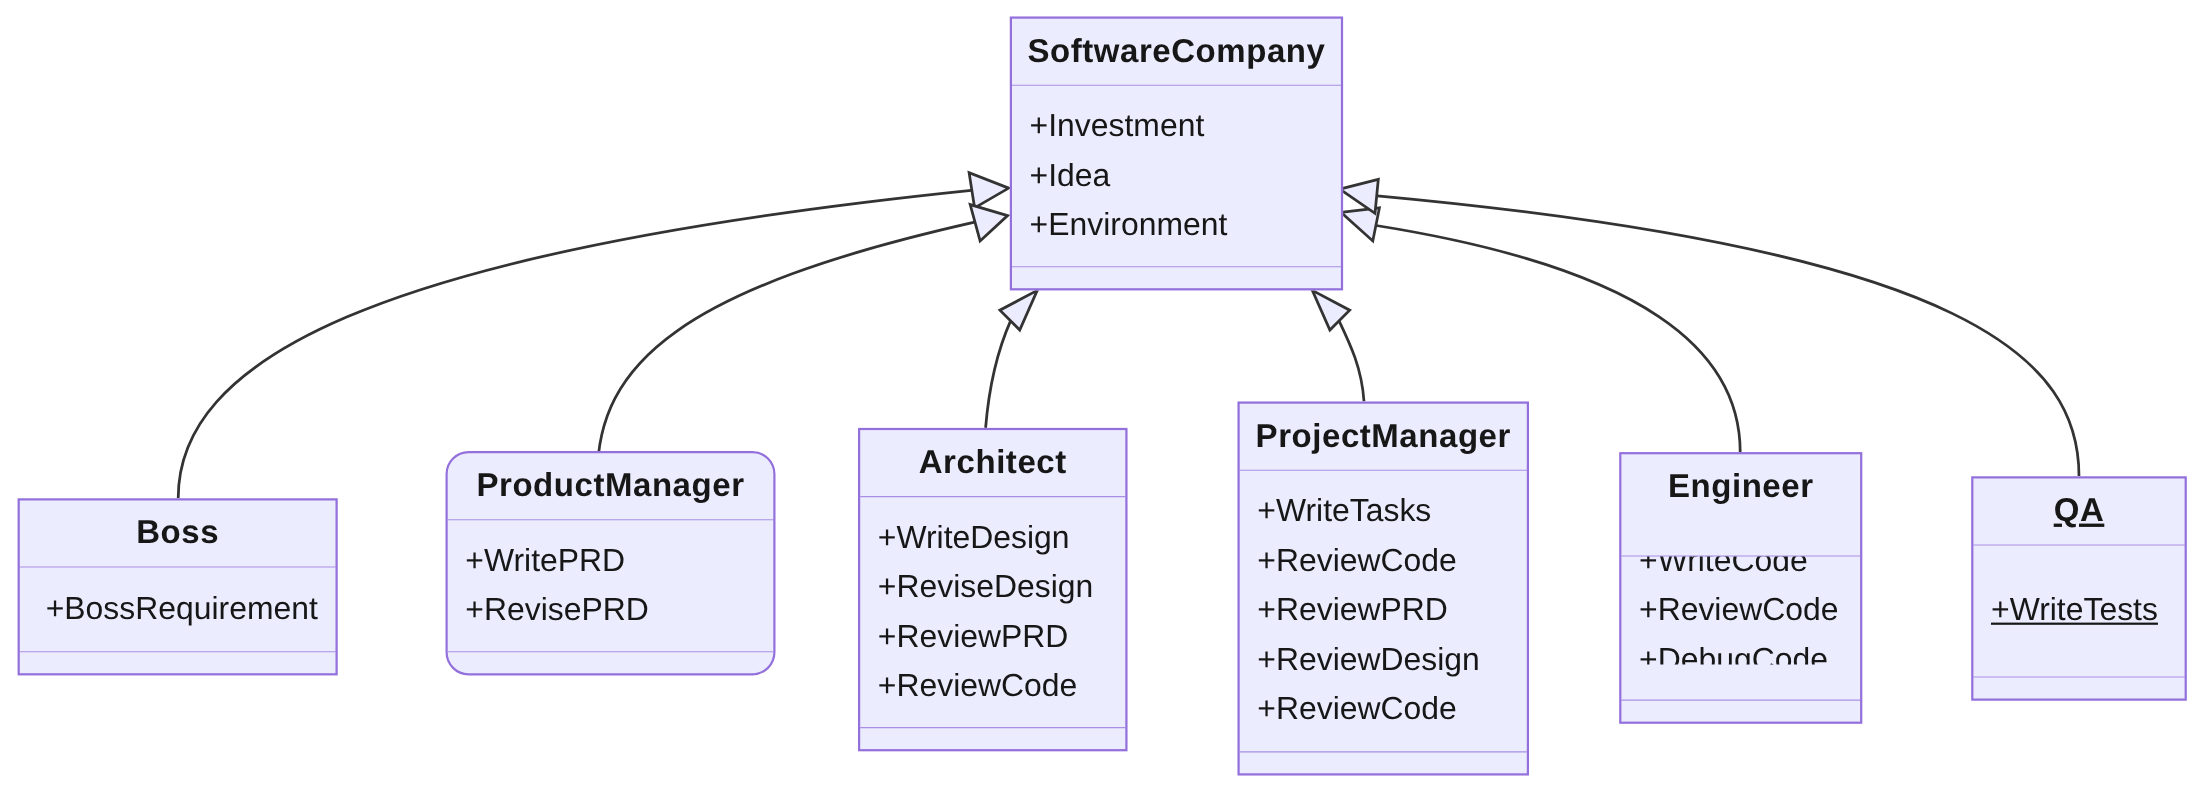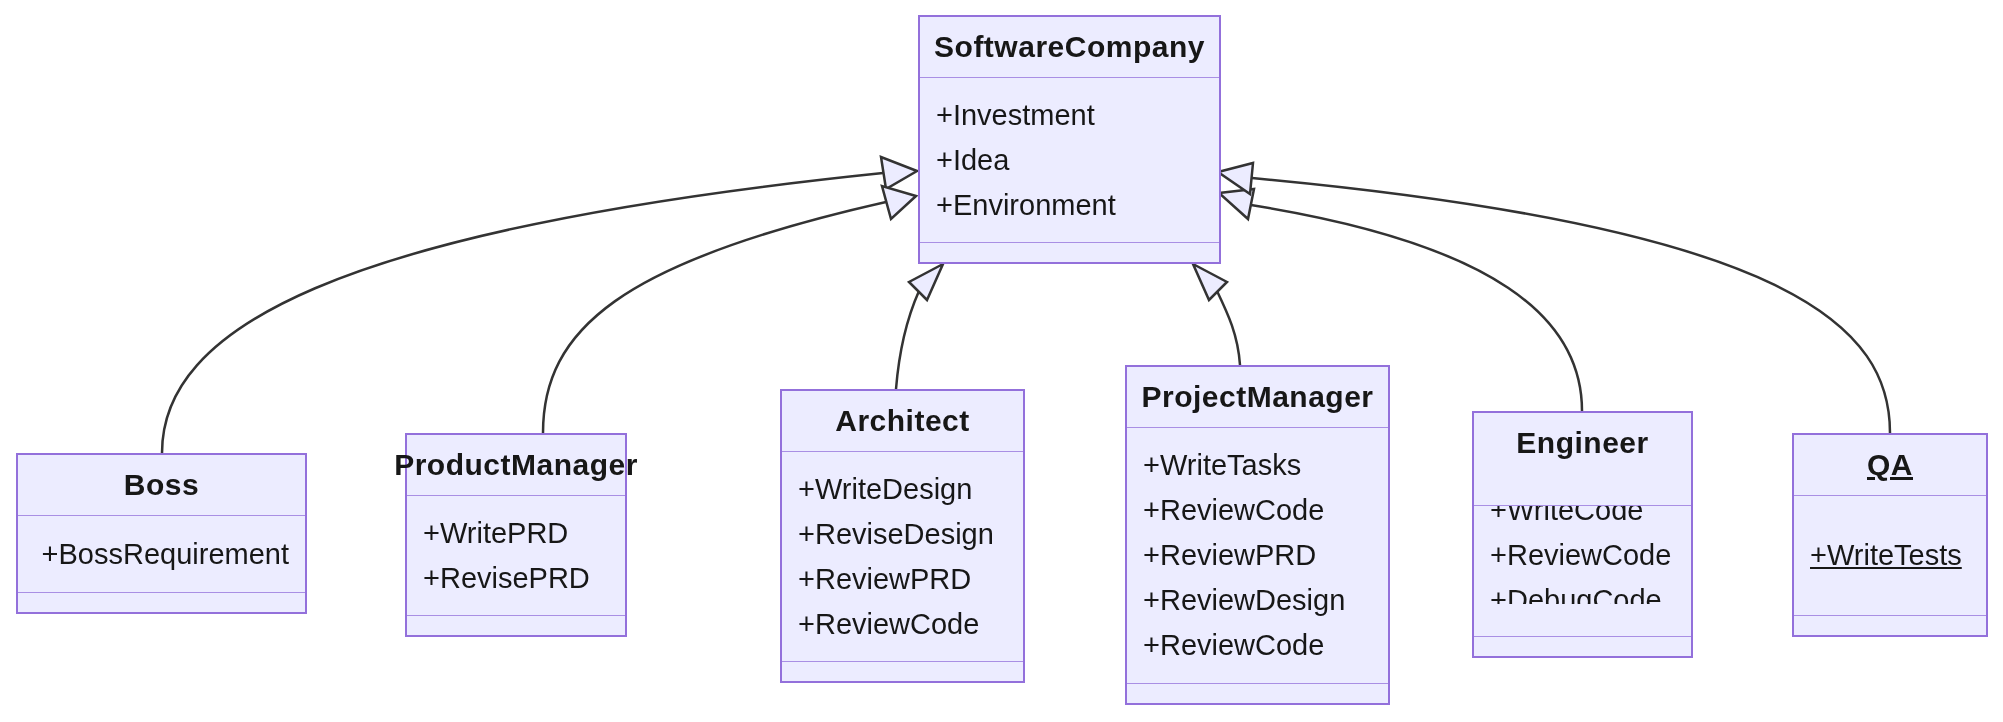--- a/index.html
+++ b/index.html
@@ -101,21 +101,21 @@
   </div>
 
   <div class="class-box" style="left:16px; top:453px; width:291px; height:161px;text-align:right;">
     <div class="class-title">Boss</div>
     <div class="class-attrs">
         <div class="attr-row">+BossRequirement</div>
       </div>
     <div class="class-methods"></div>
   </div>
 
-  <div class="class-box" style="left:405px; top:433px; width:222px; height:204px;">
+  <div class="class-box" style="left:405px; top:410px; width:300px; height:204px;border-radius:21px;">
     <div class="class-title">ProductManager</div>
     <div class="class-attrs">
         <div class="attr-row">+WritePRD</div>
         <div class="attr-row">+RevisePRD</div>
       </div>
     <div class="class-methods"></div>
   </div>
 
   <div class="class-box" style="left:780px; top:389px; width:245px; height:294px;">
     <div class="class-title">Architect</div>

